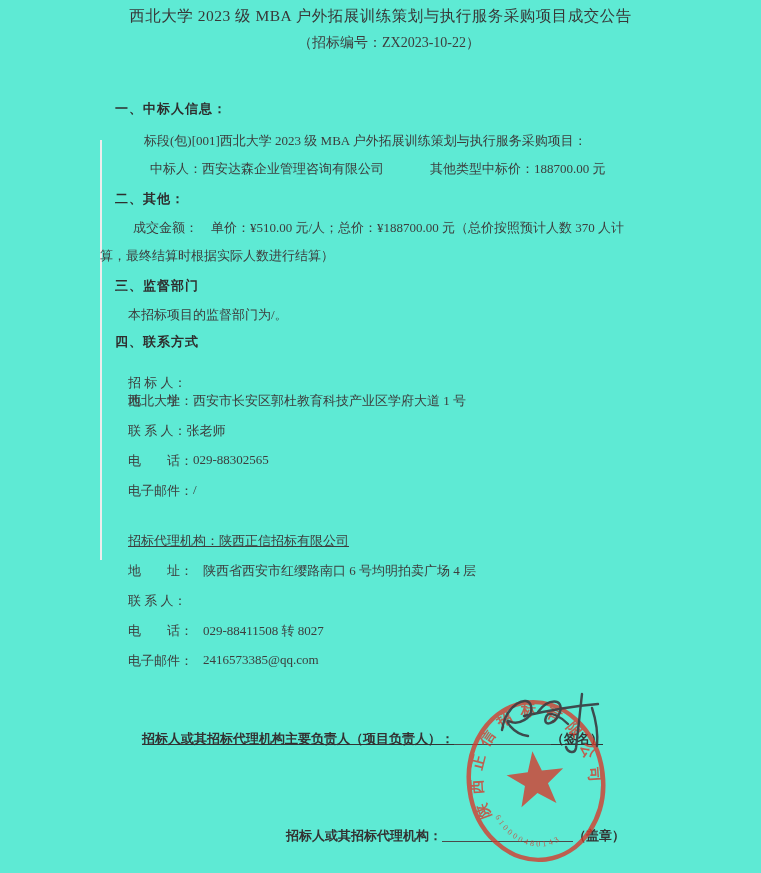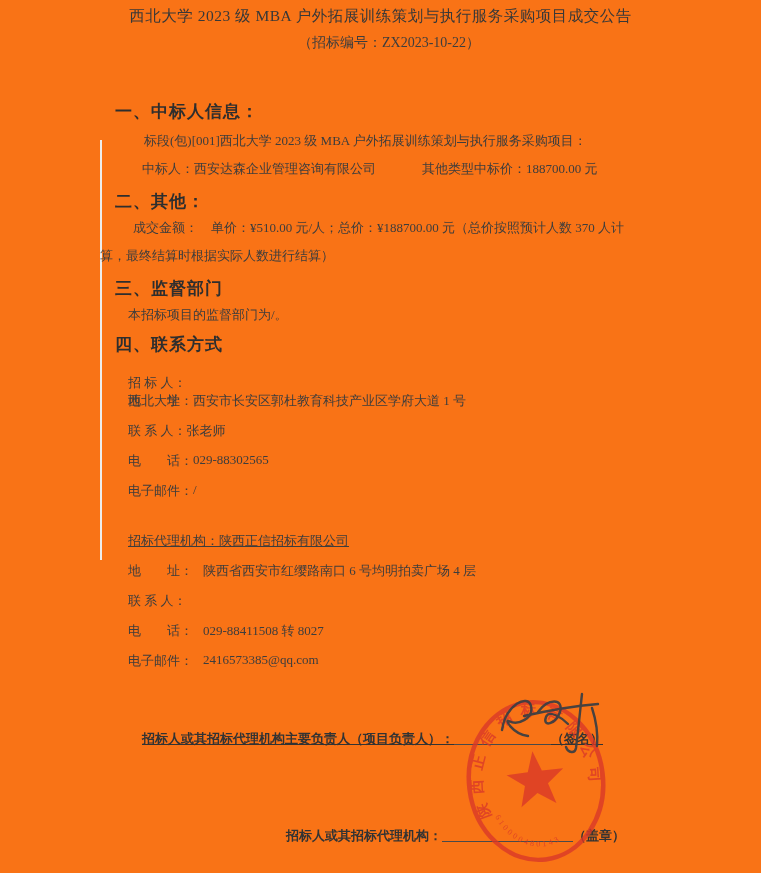--- a/index.html
+++ b/index.html
@@ -1,27 +1,27 @@
 <!DOCTYPE html>
 <html><head>
 <meta charset="utf-8">
 <style>
   html,body { margin:0; padding:0; background:#ffffff; }
   .page {
     position:relative;
     width:761px; height:873px;
-    background:#f97316;
+    background:#5eead4;
     font-family:"Liberation Serif","DejaVu Serif",serif;
     color:#3d3d3d;
     overflow:hidden;
   }
   .abs { position:absolute; white-space:nowrap; }
   .doc-title { left:0; right:0; top:6px; text-align:center; font-size:15.5px; color:#383838; letter-spacing:0.5px; }
   .doc-subtitle { left:0; right:0; top:34px; text-align:center; font-size:14px; color:#3d3d3d;padding-left:17px; }
-  .heading { font-weight:bold; font-size:17px; color:#2e2e2e; letter-spacing:1px; }
+  .heading { font-weight:bold; font-size:13px; color:#2e2e2e; letter-spacing:1px; }
   .body-line { font-size:13px; }
   .row { display:flex; font-size:13px; white-space:pre; }
   .gap-wide { margin-left:46px; }
   .gap-sm { margin-left:10px; }
   .uline { display:inline-block; border-bottom:1.4px solid #4a4a4a; height:14px; vertical-align:-2px; }
   .u-sign { width:97px; }
   .u-seal { width:131px; }
   .scan-edge { position:absolute; left:100px; top:140px; width:1.5px; height:420px; background:#ededed; }
   .stamp-wrap { position:absolute; left:462px; top:696px; width:148px; height:170px; transform:rotate(-7deg); }
   .signature-wrap { position:absolute; left:494px; top:690px; width:122px; height:66px; }
@@ -32,21 +32,21 @@
 
 <div class="page">
 
   <div class="scan-edge"></div>
 
   <div class="abs doc-title">西北大学 2023 级 MBA 户外拓展训练策划与执行服务采购项目成交公告</div>
   <div class="abs doc-subtitle">（招标编号：ZX2023-10-22）</div>
 
   <div class="abs heading" style="left:115px; top:100px;">一、中标人信息：</div>
   <div class="abs body-line" style="left:144px; top:132px;">标段(包)[001]西北大学 2023 级 MBA 户外拓展训练策划与执行服务采购项目：</div>
-  <div class="abs body-line" style="left:142px; top:160px;">
+  <div class="abs body-line" style="left:150px; top:160px;">
     <span>中标人：西安达森企业管理咨询有限公司</span><span class="gap-wide">其他类型中标价：188700.00 元</span>
   </div>
 
   <div class="abs heading" style="left:115px; top:190px;">二、其他：</div>
   <div class="abs body-line" style="left:133px; top:219px;">成交金额：　单价：¥510.00 元/人；总价：¥188700.00 元（总价按照预计人数 370 人计</div>
   <div class="abs body-line" style="left:100px; top:247px;">算，最终结算时根据实际人数进行结算）</div>
 
   <div class="abs heading" style="left:115px; top:277px;">三、监督部门</div>
   <div class="abs body-line" style="left:128px; top:306px;text-align:center;">本招标项目的监督部门为/。</div>
 

